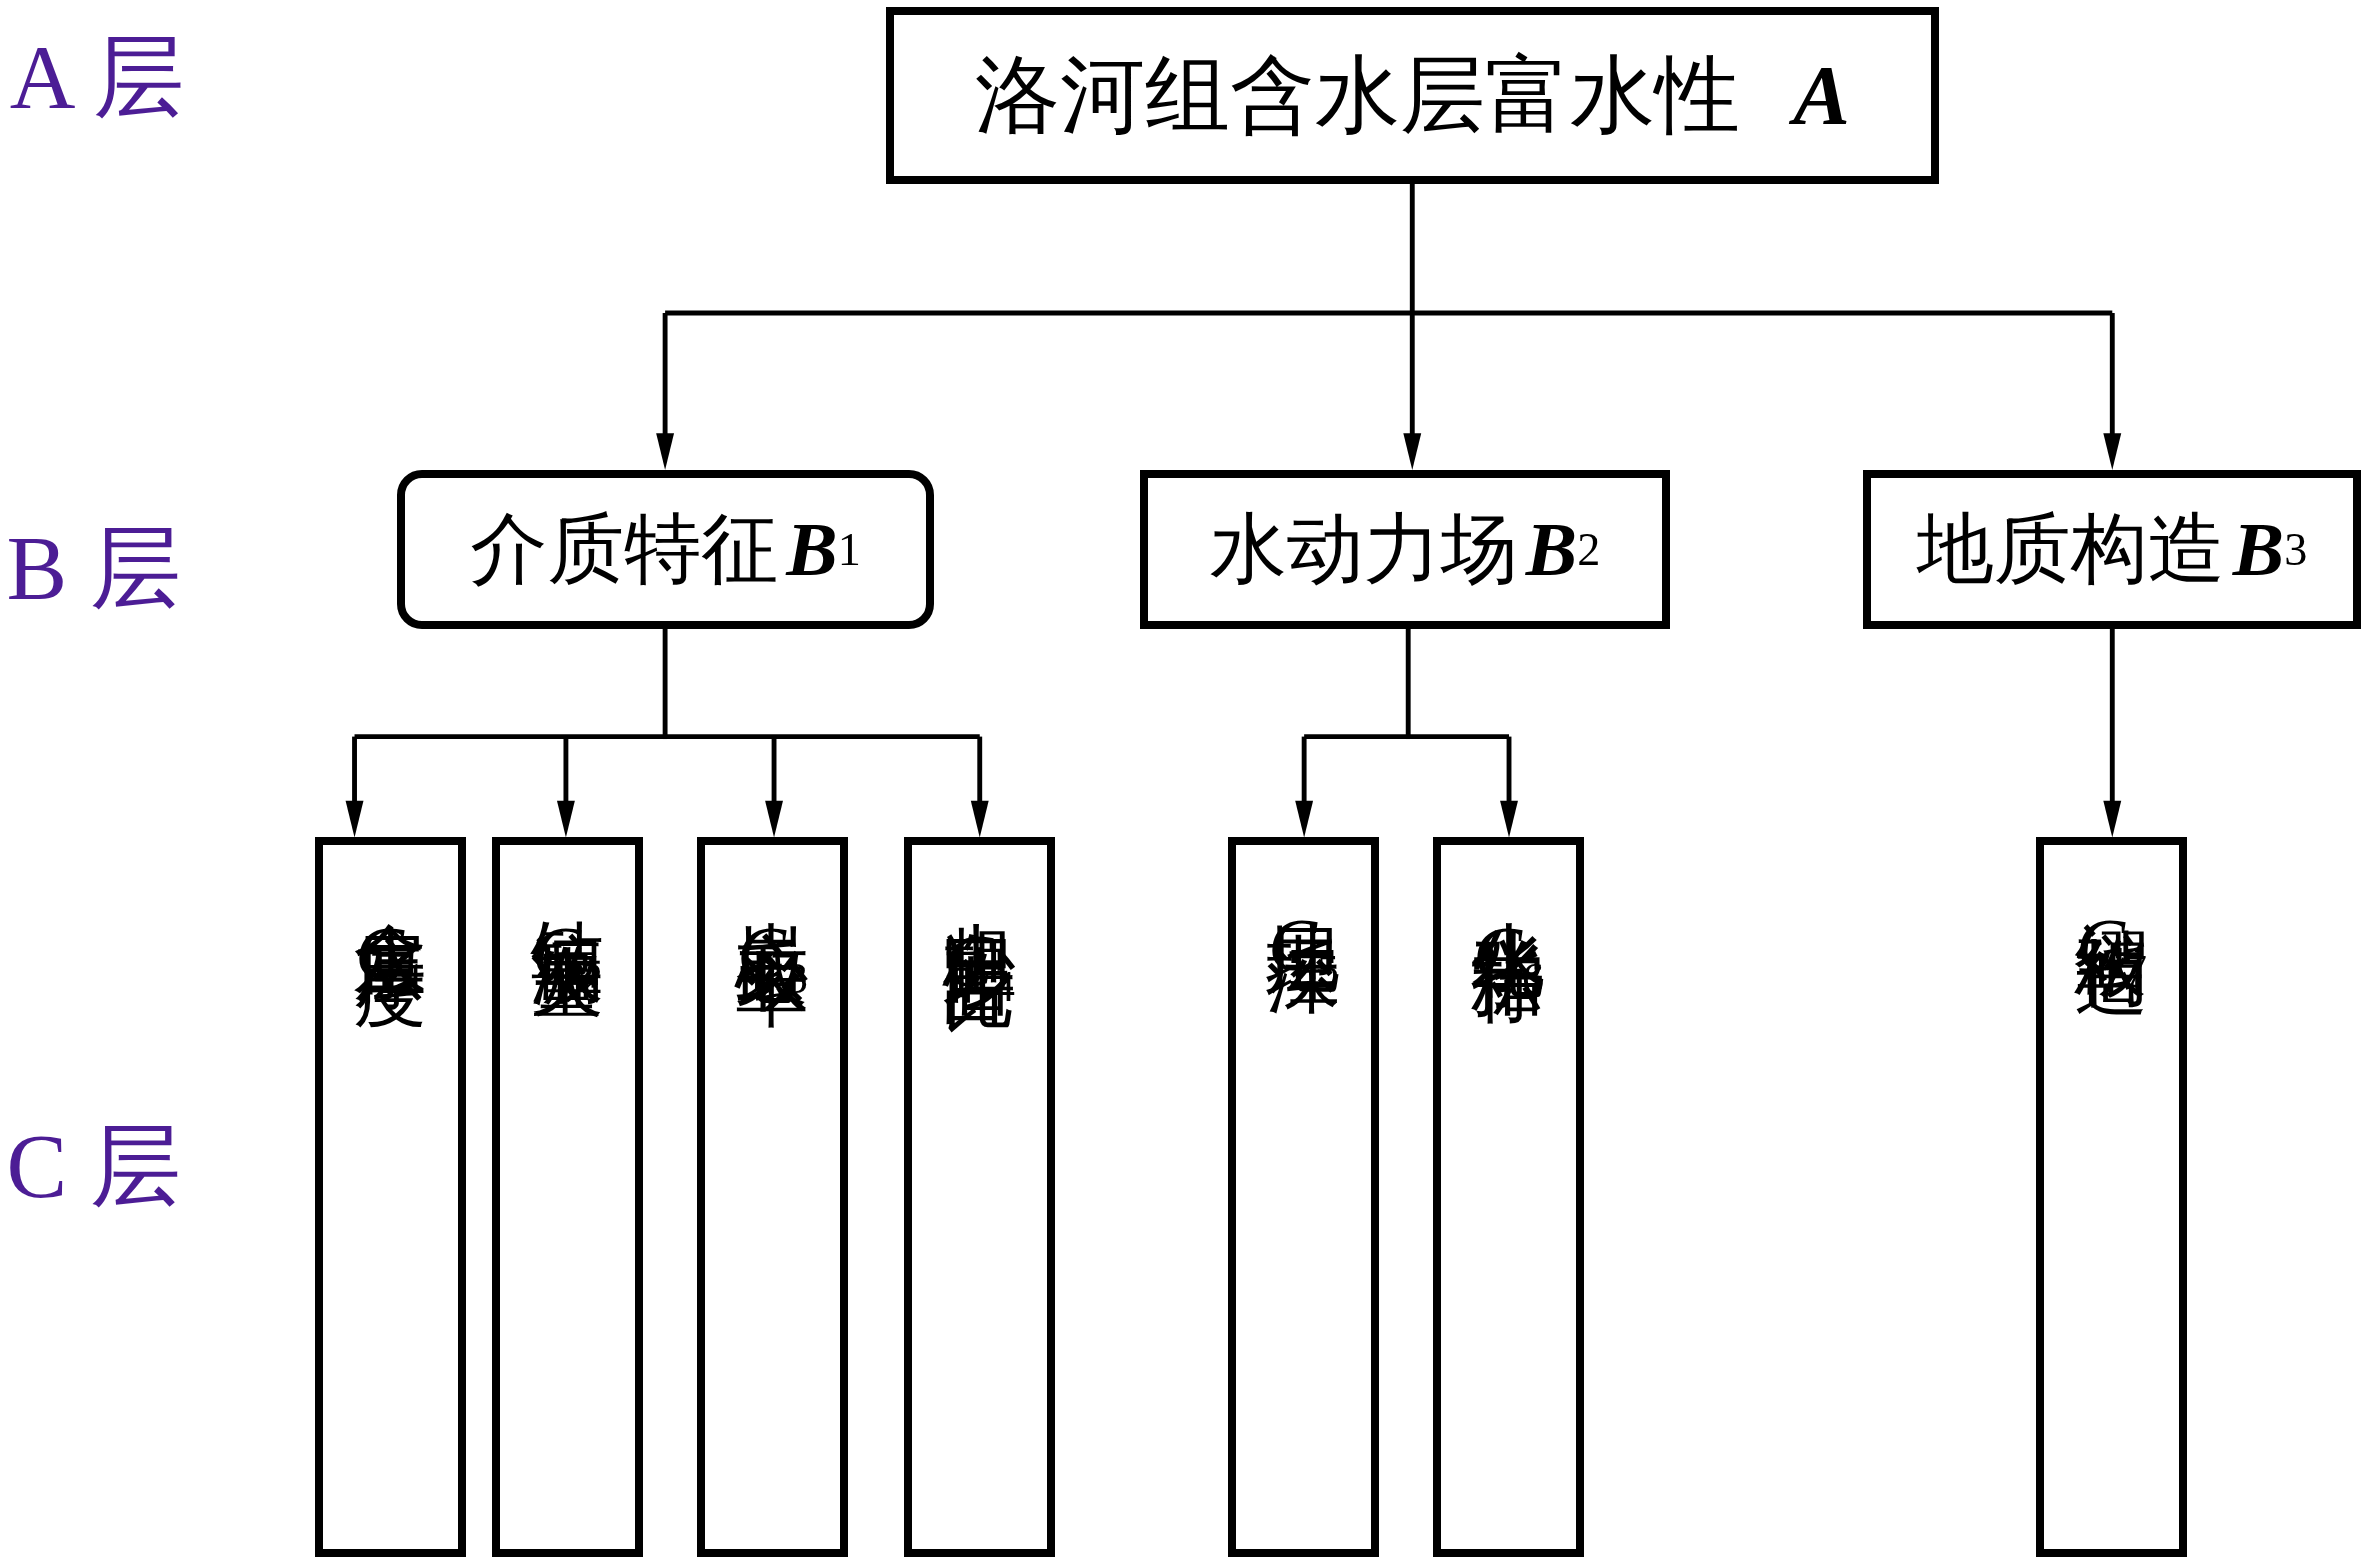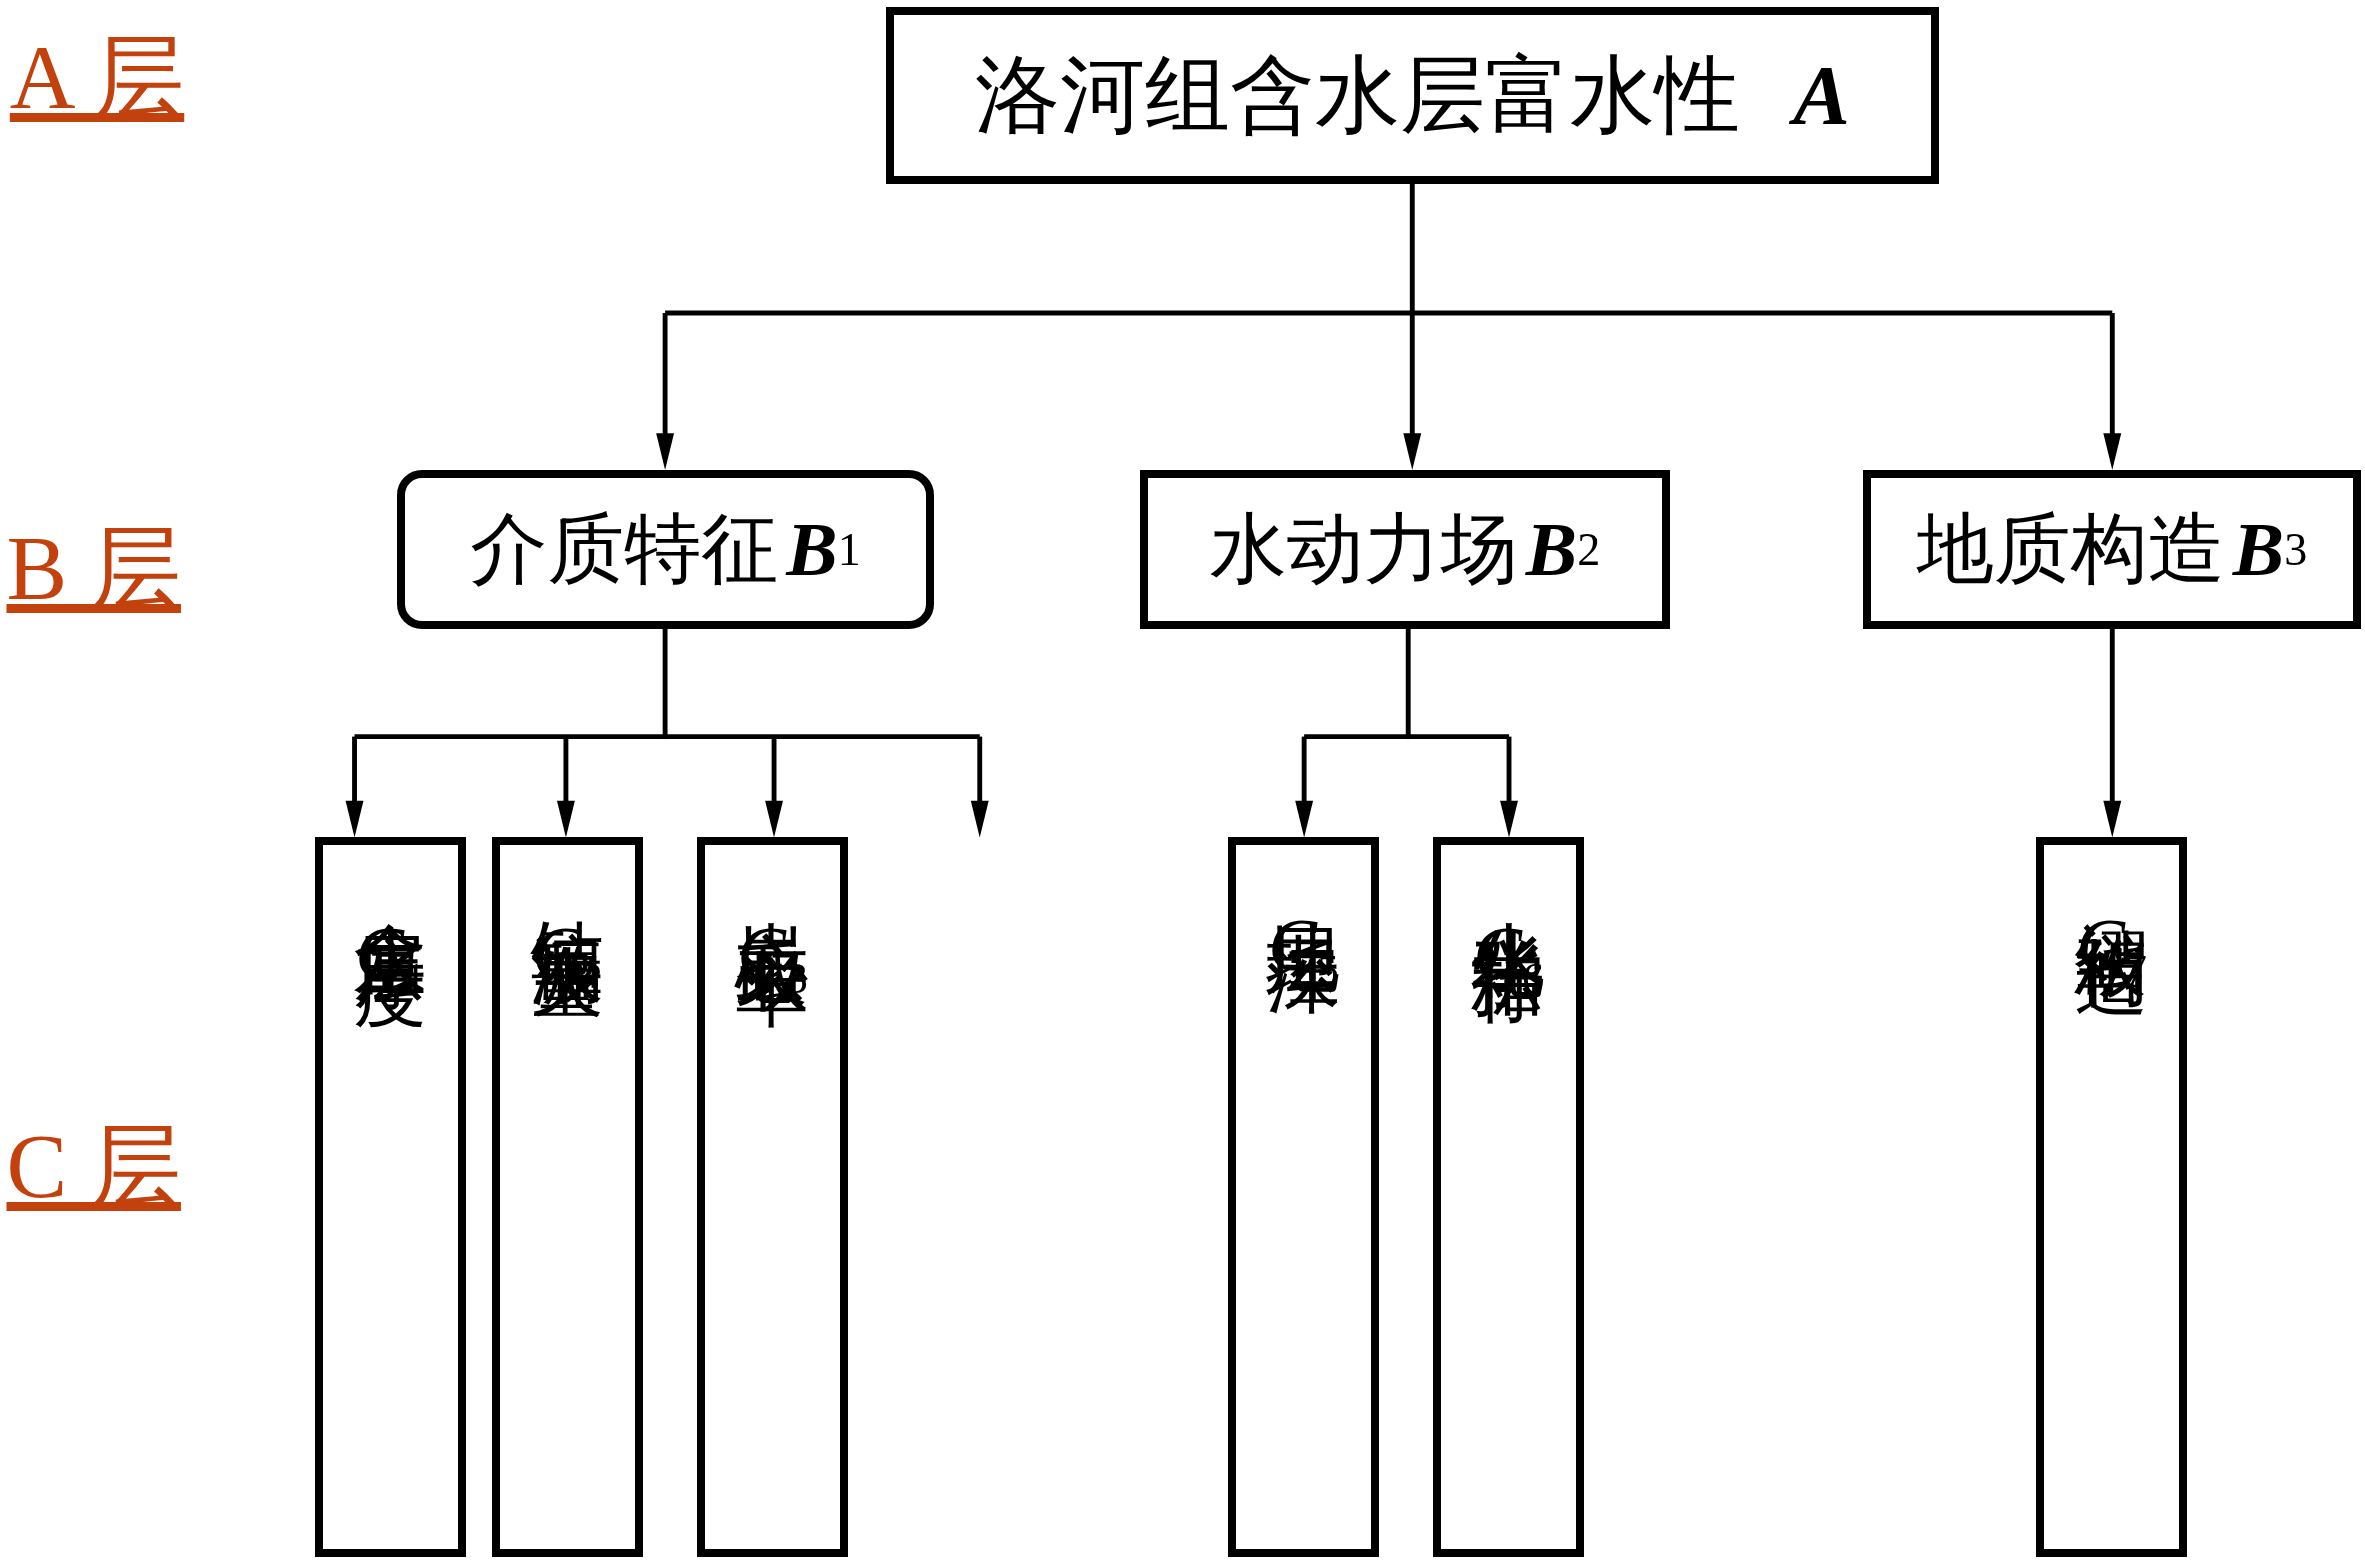--- a/index.html
+++ b/index.html
@@ -18,22 +18,21 @@
     width: 2366px; height: 1561px;
   }
   svg.connectors line { stroke: #000000; stroke-width: 6; }
   svg.connectors polygon { fill: #000000; stroke: none; }
 
   .layer-label {
     position: absolute;
     font-size: 91px;
     line-height: 1.2;
     white-space: nowrap;
-    color: #c2410c;
-    text-decoration: underline;
+    color: #4c1d95;
   }
   .lbl-a { left: 9.8px;  top: 23px;  }
   .lbl-b { left: 6.5px;   top: 514px; }
   .lbl-c { left: 6.5px;   top: 1112px;}
 
   .node {
     position: absolute;
     box-sizing: border-box;
     border: 8.1px solid #000000;
     background: #ffffff;
@@ -160,20 +159,24 @@
     <span class="crow"><span class="sym-c">C</span><span class="sub">1</span></span>
   </div>
   <div class="node node-c node-c2">
     <span class="vlabel">钻液漏失量</span>
     <span class="crow"><span class="sym-c">C</span><span class="sub">2</span></span>
   </div>
   <div class="node node-c node-c3">
     <span class="vlabel">岩心采取率</span>
     <span class="crow"><span class="sym-c">C</span><span class="sub">3</span></span>
   </div>
+  <div class="node node-c node-c4">
+    <span class="vlabel">中粗砂岩占比</span>
+    <span class="crow"><span class="sym-c">C</span><span class="sub">4</span></span>
+  </div>
   <div class="node node-c node-c5">
     <span class="vlabel">地层埋深</span>
     <span class="crow"><span class="sym-c">C</span><span class="sub">5</span></span>
   </div>
   <div class="node node-c node-c6">
     <span class="vlabel">水化学指标</span>
     <span class="crow"><span class="sym-c">C</span><span class="sub">6</span></span>
   </div>
   <div class="node node-c node-c7">
     <span class="vlabel">褶皱构造</span>

